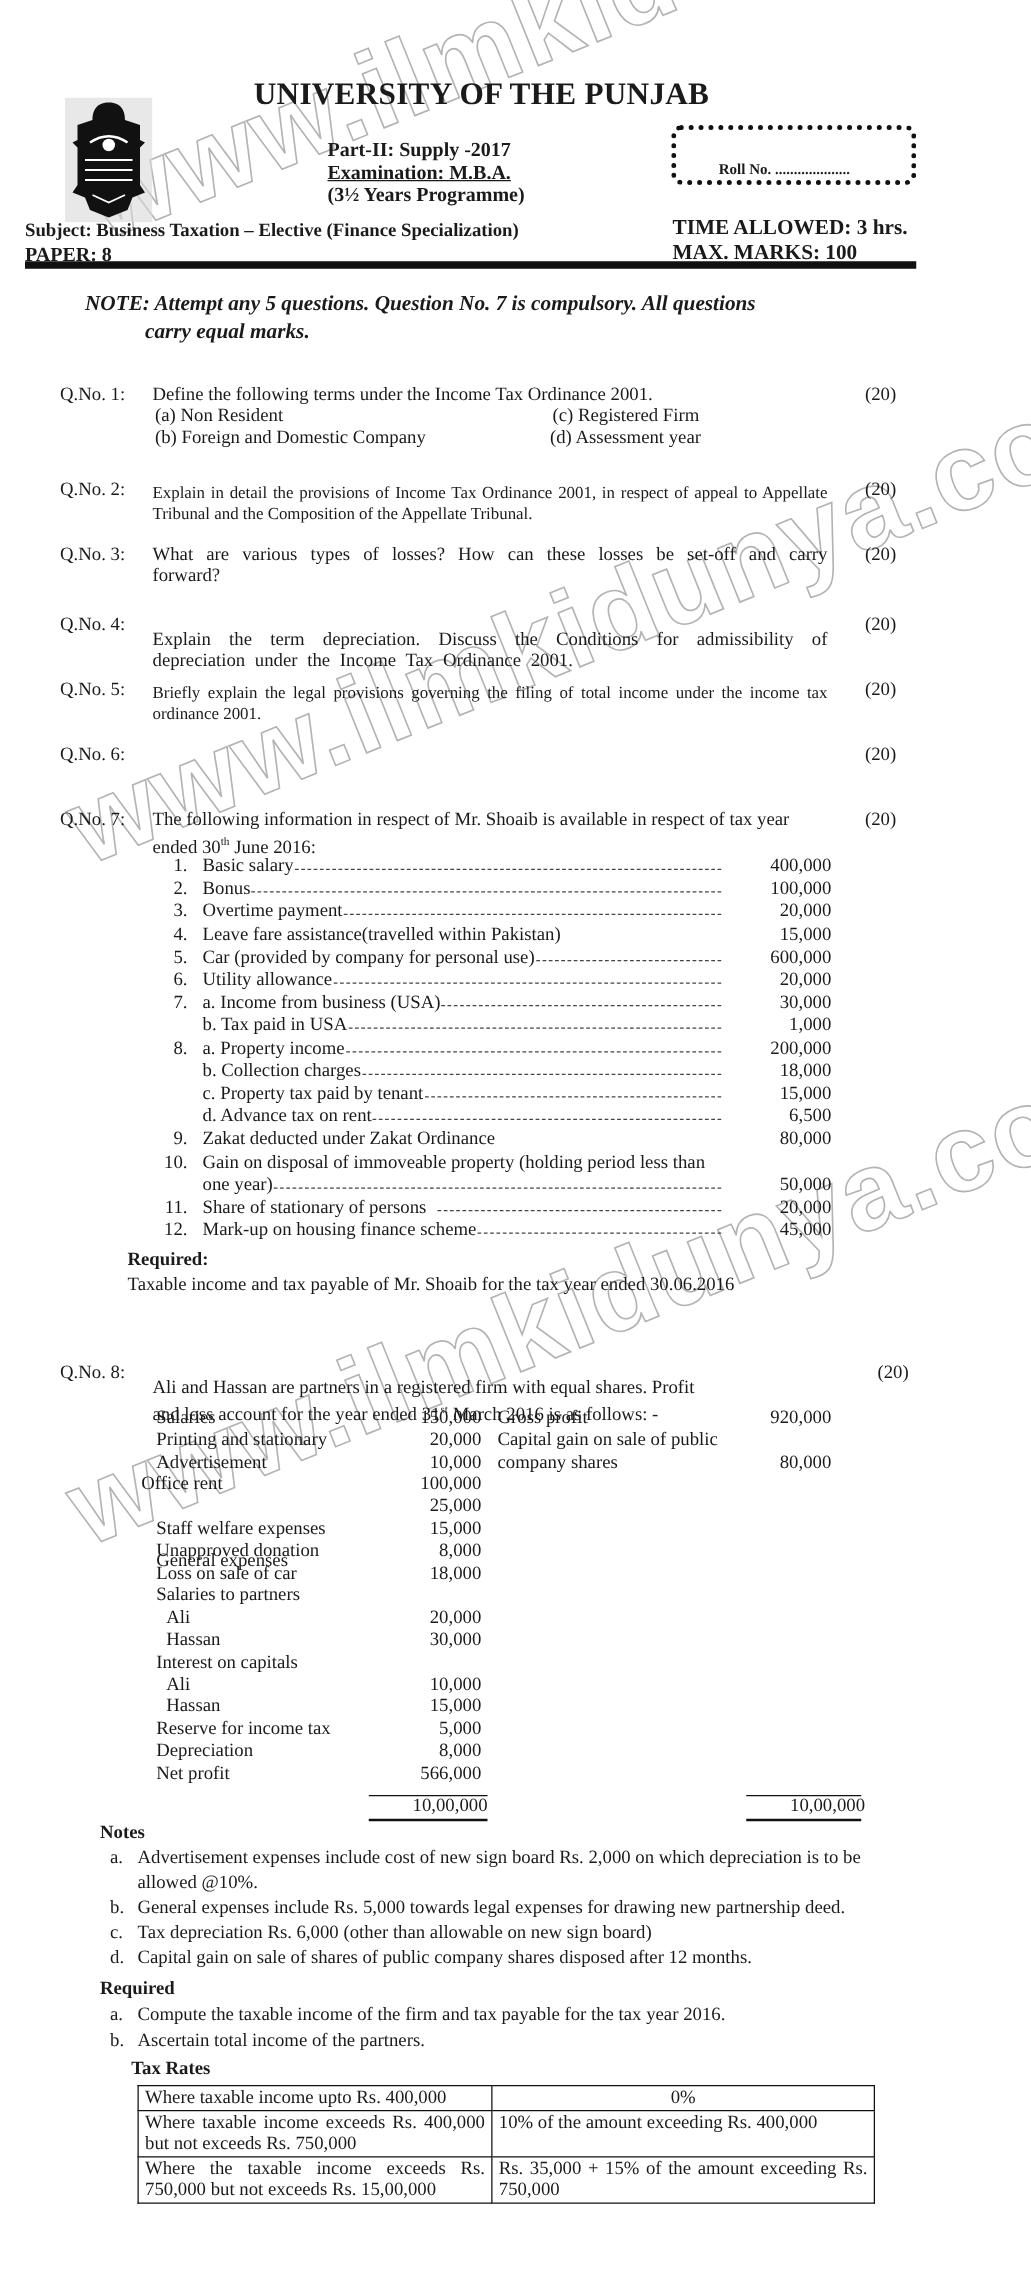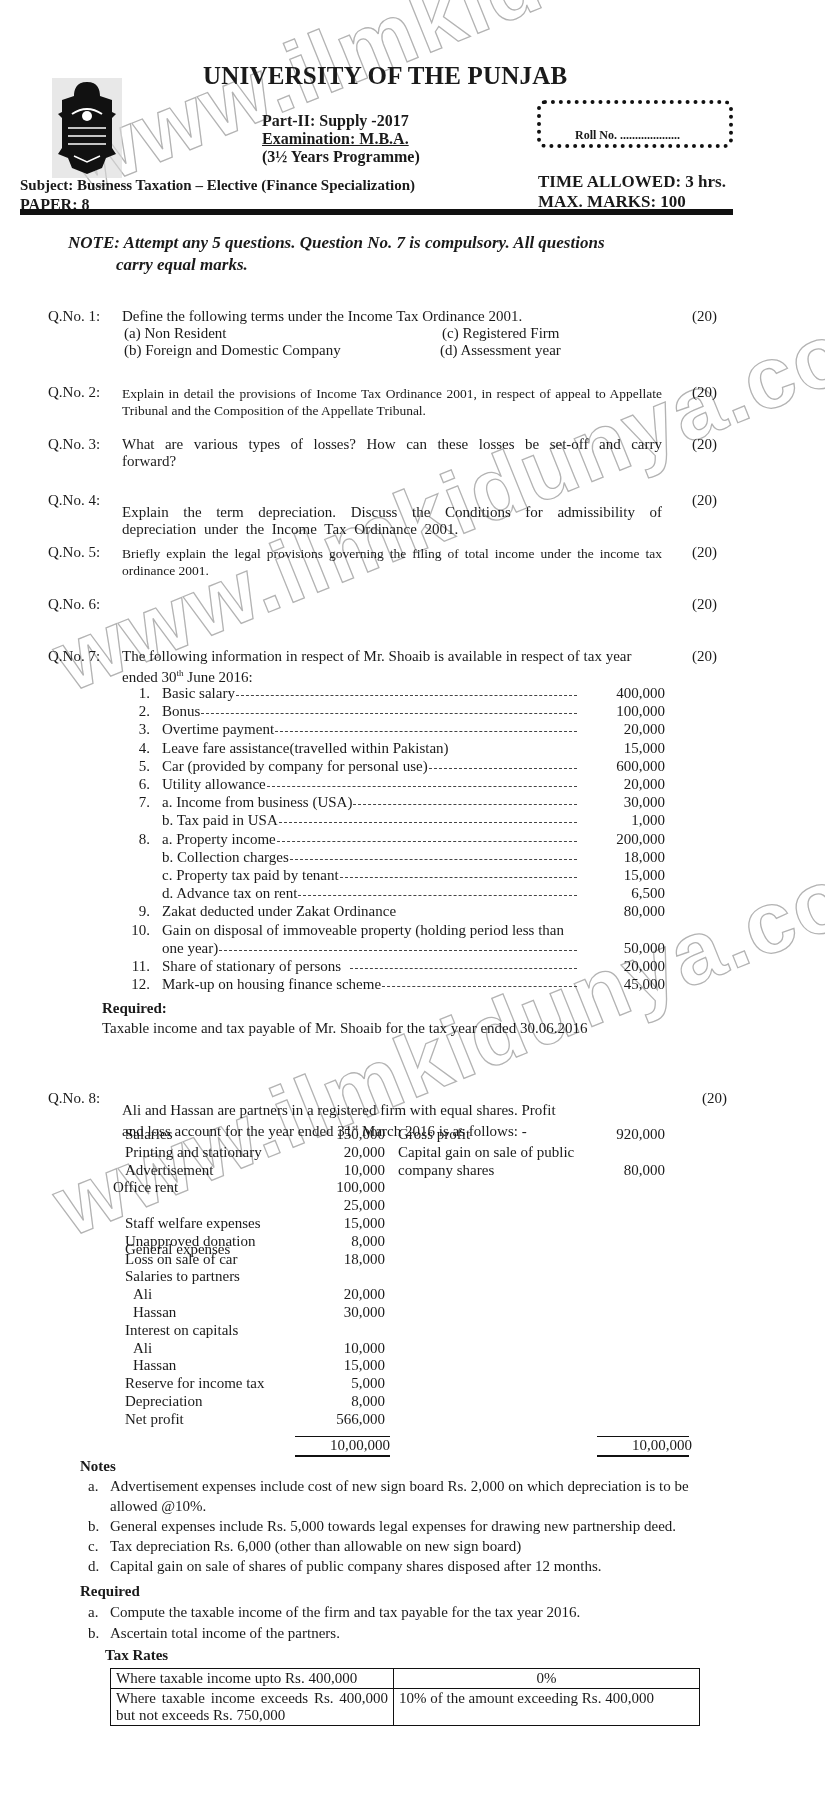--- a/index.html
+++ b/index.html
@@ -358,14 +358,18 @@
 <table class="rates">
   <tbody id="rates-body">
       <tr>
         <td class="c1">Where taxable income upto Rs. 400,000</td>
         <td class="c2 center">0%</td>
       </tr>
       <tr>
         <td class="c1">Where taxable income exceeds Rs. 400,000 but not exceeds Rs. 750,000</td>
         <td class="c2">10% of the amount exceeding Rs. 400,000</td>
       </tr>
+      <tr>
+        <td class="c1">Where the taxable income exceeds Rs. 750,000 but not exceeds Rs. 15,00,000</td>
+        <td class="c2">Rs. 35,000 + 15% of the amount exceeding Rs. 750,000</td>
+      </tr>
     </tbody>
 </table>
 
 </body></html>

